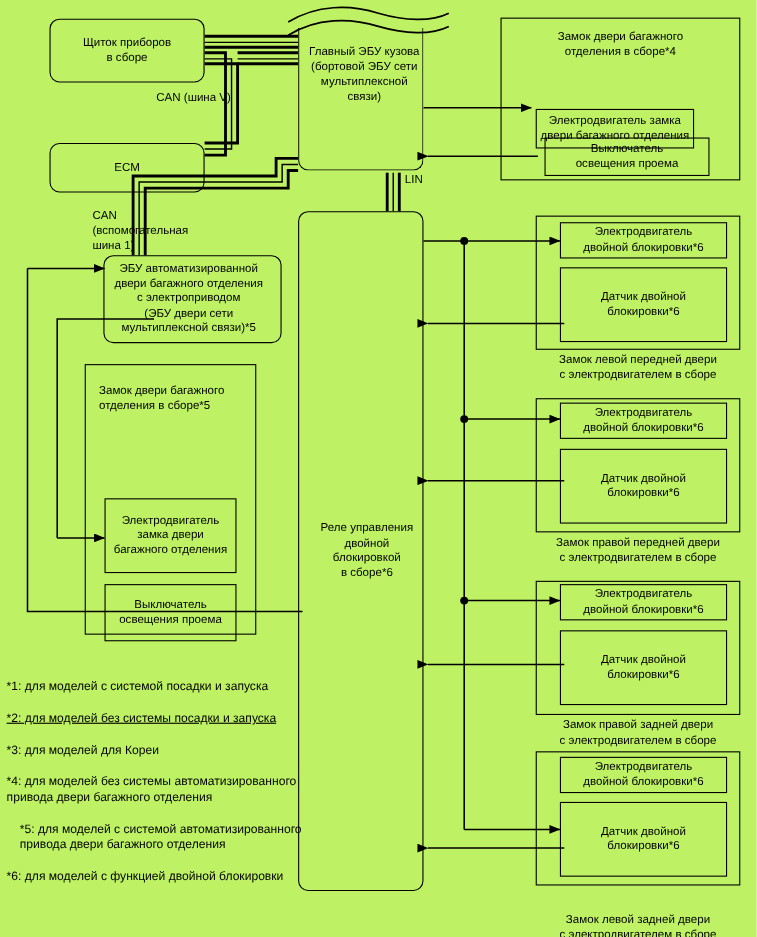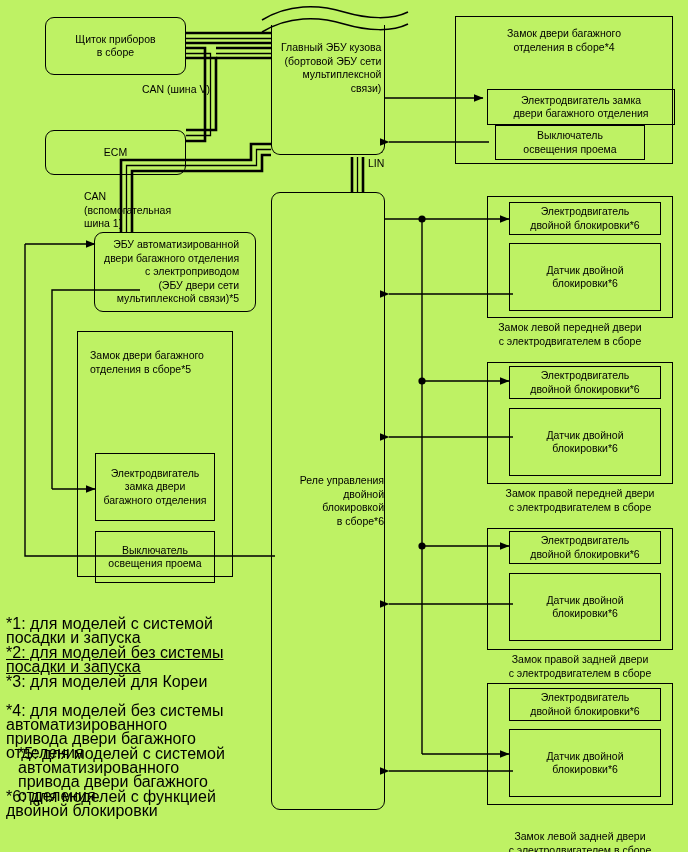--- a/index.html
+++ b/index.html
@@ -46,25 +46,25 @@
     background: transparent;
   }
   .txt {
     position: absolute;
     font-size: 10.5px;
     line-height: 13.5px;
     white-space: pre-line;
     color: #000;
   }
   .ctr { justify-content: center; text-align: center; }
-  .lft { justify-content: flex-start; text-align: right; padding-left: 9px; }
+  .lft { justify-content: flex-start; text-align: center; padding-left: 9px; }
   .center-text { text-align: center; }
   .notes {
     position: absolute;
-    font-size: 16px;
+    font-size: 11px;
     line-height: 14px;
     white-space: pre-line;
   }
 </style>
 </head>
 <body>
 
 <div id="canvas">
 
   <svg id="svg-layer" viewBox="0 0 688 852">
@@ -179,21 +179,21 @@
   <div class="txt" style="left:84px; top:168px; width:120px;margin-top:22px;">CAN
 (вспомогательная
 шина 1)</div>
 
   <div class="txt" style="left:368px; top:157px; width:40px;">LIN</div>
 
   <div class="group" style="left:455px; top:16px; width:218px; height:148px;"></div>
   <div class="txt center-text" style="left:465px; top:27px; width:198px;">Замок двери багажного
 отделения в сборе*4</div>
 
-  <div class="box ctr" style="left:487px; top:89px; width:188px; height:36px;">
+  <div class="box ctr" style="left:487px; top:99px; width:144px; height:36px;">
     <span>Электродвигатель замка
 двери багажного отделения</span>
   </div>
 
   <div class="box ctr" style="left:495px; top:125px; width:150px; height:35px;">
     <span>Выключатель
 освещения проема</span>
   </div>
 
   <div class="group" style="left:77px; top:331px; width:156px; height:246px;"></div>
@@ -213,21 +213,21 @@
 
   <div class="group" style="left:487px; top:196px; width:186px; height:122px;"></div>
   <div class="box ctr" style="left:509px; top:202px; width:152px; height:33px;">
     <span>Электродвигатель
 двойной блокировки*6</span>
   </div>
   <div class="box ctr" style="left:509px; top:243px; width:152px; height:68px;">
     <span>Датчик двойной
 блокировки*6</span>
   </div>
-  <div class="txt center-text" style="left:477px; top:321px; width:186px;">Замок левой передней двери
+  <div class="txt center-text" style="left:487px; top:321px; width:186px;">Замок левой передней двери
 с электродвигателем в сборе</div>
 
   <div class="group" style="left:487px; top:362px; width:186px; height:122px;"></div>
   <div class="box ctr" style="left:509px; top:366px; width:152px; height:33px;">
     <span>Электродвигатель
 двойной блокировки*6</span>
   </div>
   <div class="box ctr" style="left:509px; top:408px; width:152px; height:68px;">
     <span>Датчик двойной
 блокировки*6</span>

